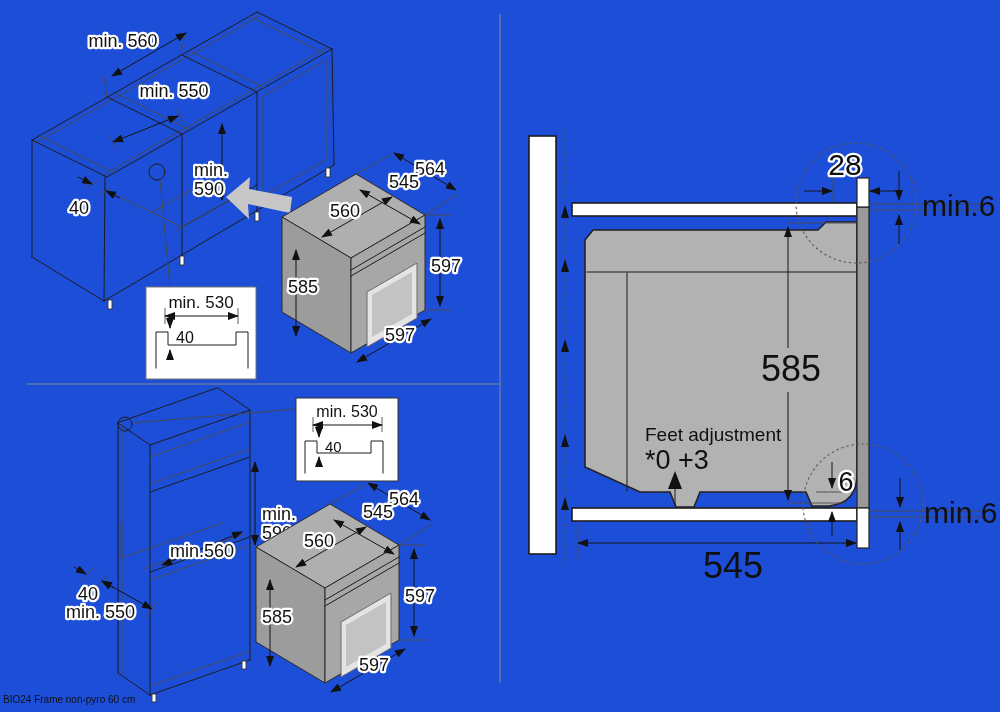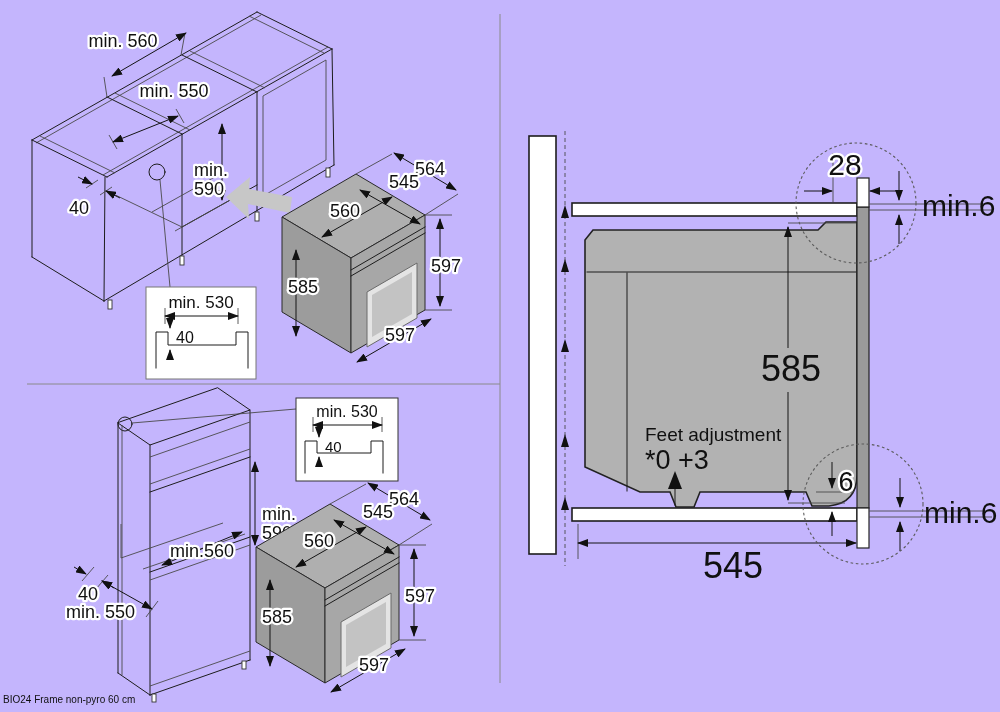--- a/index.html
+++ b/index.html
@@ -1,16 +1,16 @@
 <!DOCTYPE html>
 <html><head>
 <meta charset="utf-8">
 <style>
   html,body{margin:0;padding:0;background:#fff;}
-  #stage{position:relative;width:1000px;height:712px;background:#c4b5fd;overflow:hidden;}
+  #stage{position:relative;width:1000px;height:712px;background:#1d4ed8;overflow:hidden;}
   svg{font-family:"Liberation Sans","DejaVu Sans",sans-serif;}
   .k{stroke:#1d1d1d;stroke-width:1;fill:none;stroke-linecap:square;}
   .thin{stroke:#4a4a4a;stroke-width:.9;fill:none;}
   .dim{stroke:#141414;stroke-width:1;fill:none;}
   .dl{marker-start:url(#as);marker-end:url(#ae);}
   .de{marker-end:url(#ae);}
   .dash{stroke-dasharray:4 3;}
   .dot{fill:none;stroke:#5a5a5a;stroke-width:1.1;stroke-dasharray:2.6 2.6;}
   .lbl{fill:#101010;}
   .halo{paint-order:stroke;stroke:#fff;stroke-width:4.5;stroke-linejoin:round;}

